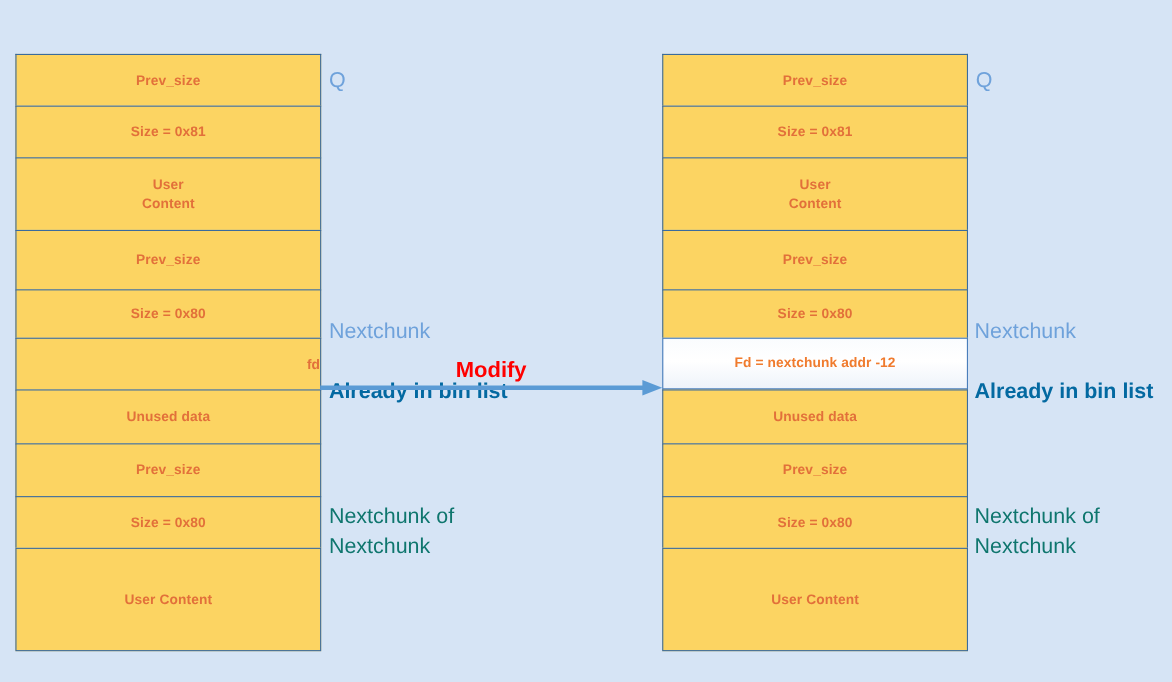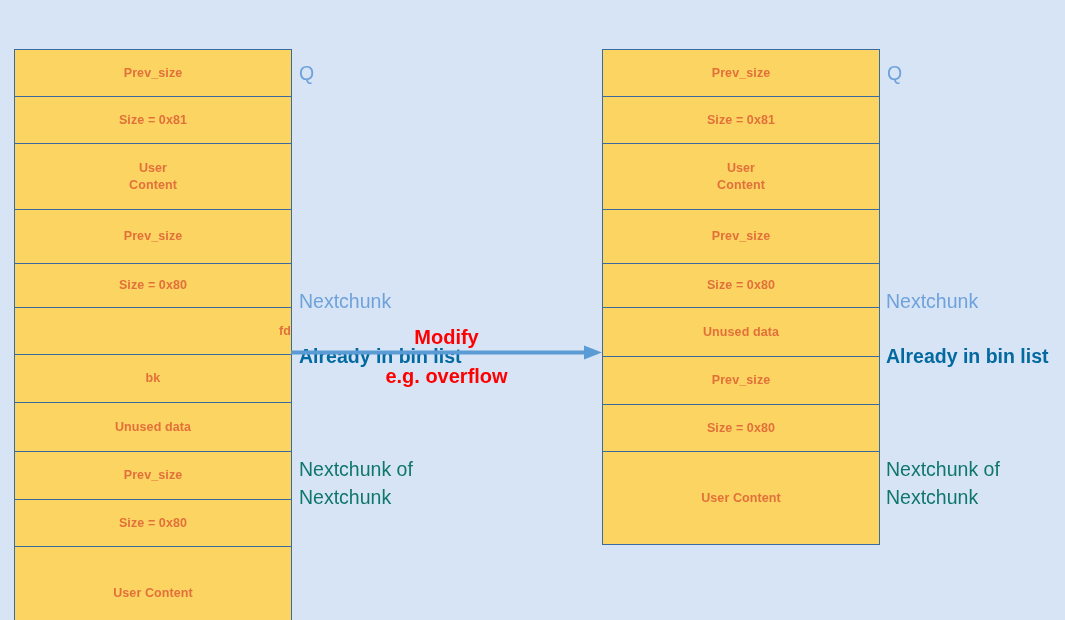--- a/index.html
+++ b/index.html
@@ -123,23 +123,20 @@
       </div>
       <div class="chunk-row" style="height: 54px;">
         <span class="row-text">Prev_size</span>
       </div>
       <div class="chunk-row" style="height: 44px;">
         <span class="row-text">Size = 0x80</span>
       </div>
       <div class="chunk-row" style="height: 47px; justify-content: flex-end;">
         <span class="row-text">fd</span>
       </div>
-      <div class="chunk-row" style="height: 48px;">
-        <span class="row-text">bk</span>
-      </div>
       <div class="chunk-row" style="height: 49px;">
         <span class="row-text">Unused data</span>
       </div>
       <div class="chunk-row" style="height: 48px;">
         <span class="row-text">Prev_size</span>
       </div>
       <div class="chunk-row" style="height: 47px;">
         <span class="row-text">Size = 0x80</span>
       </div>
       <div class="chunk-row" style="height: 94px;">
@@ -156,20 +153,23 @@
       </div>
       <div class="chunk-row" style="height: 66px;">
         <span class="row-text">User
 Content</span>
       </div>
       <div class="chunk-row" style="height: 54px;">
         <span class="row-text">Prev_size</span>
       </div>
       <div class="chunk-row" style="height: 44px;">
         <span class="row-text">Size = 0x80</span>
+      </div>
+      <div class="chunk-row highlight" style="height: 47px;">
+        <span class="row-text">Fd = nextchunk addr -12</span>
       </div>
       <div class="chunk-row" style="height: 49px;">
         <span class="row-text">Unused data</span>
       </div>
       <div class="chunk-row" style="height: 48px;">
         <span class="row-text">Prev_size</span>
       </div>
       <div class="chunk-row" style="height: 47px;">
         <span class="row-text">Size = 0x80</span>
       </div>
@@ -189,21 +189,20 @@
     <span class="line-blue">Nextchunk</span>
     <span class="line-green">Already in bin list</span>
   </div>
 
   <div class="annot blue-light" id="nextnext-left">Nextchunk of
 Nextchunk</div>
   <div class="annot blue-light" id="nextnext-right">Nextchunk of
 Nextchunk</div>
 
   <div class="mid-label" id="modify-label">Modify</div>
-  <div class="mid-label" id="overflow-label">e.g. overflow</div>
 
   <div id="arrow-wrap">
     <svg id="arrow-svg" width="311" height="15" viewBox="0 0 311 15">
       <line x1="0" y1="7.5" x2="296" y2="7.5" stroke="#5B9BD5" stroke-width="4"></line>
       <polygon points="293,0.5 311,7.5 293,14.5" fill="#5B9BD5"></polygon>
     </svg>
   </div>
 
 </div>
 

